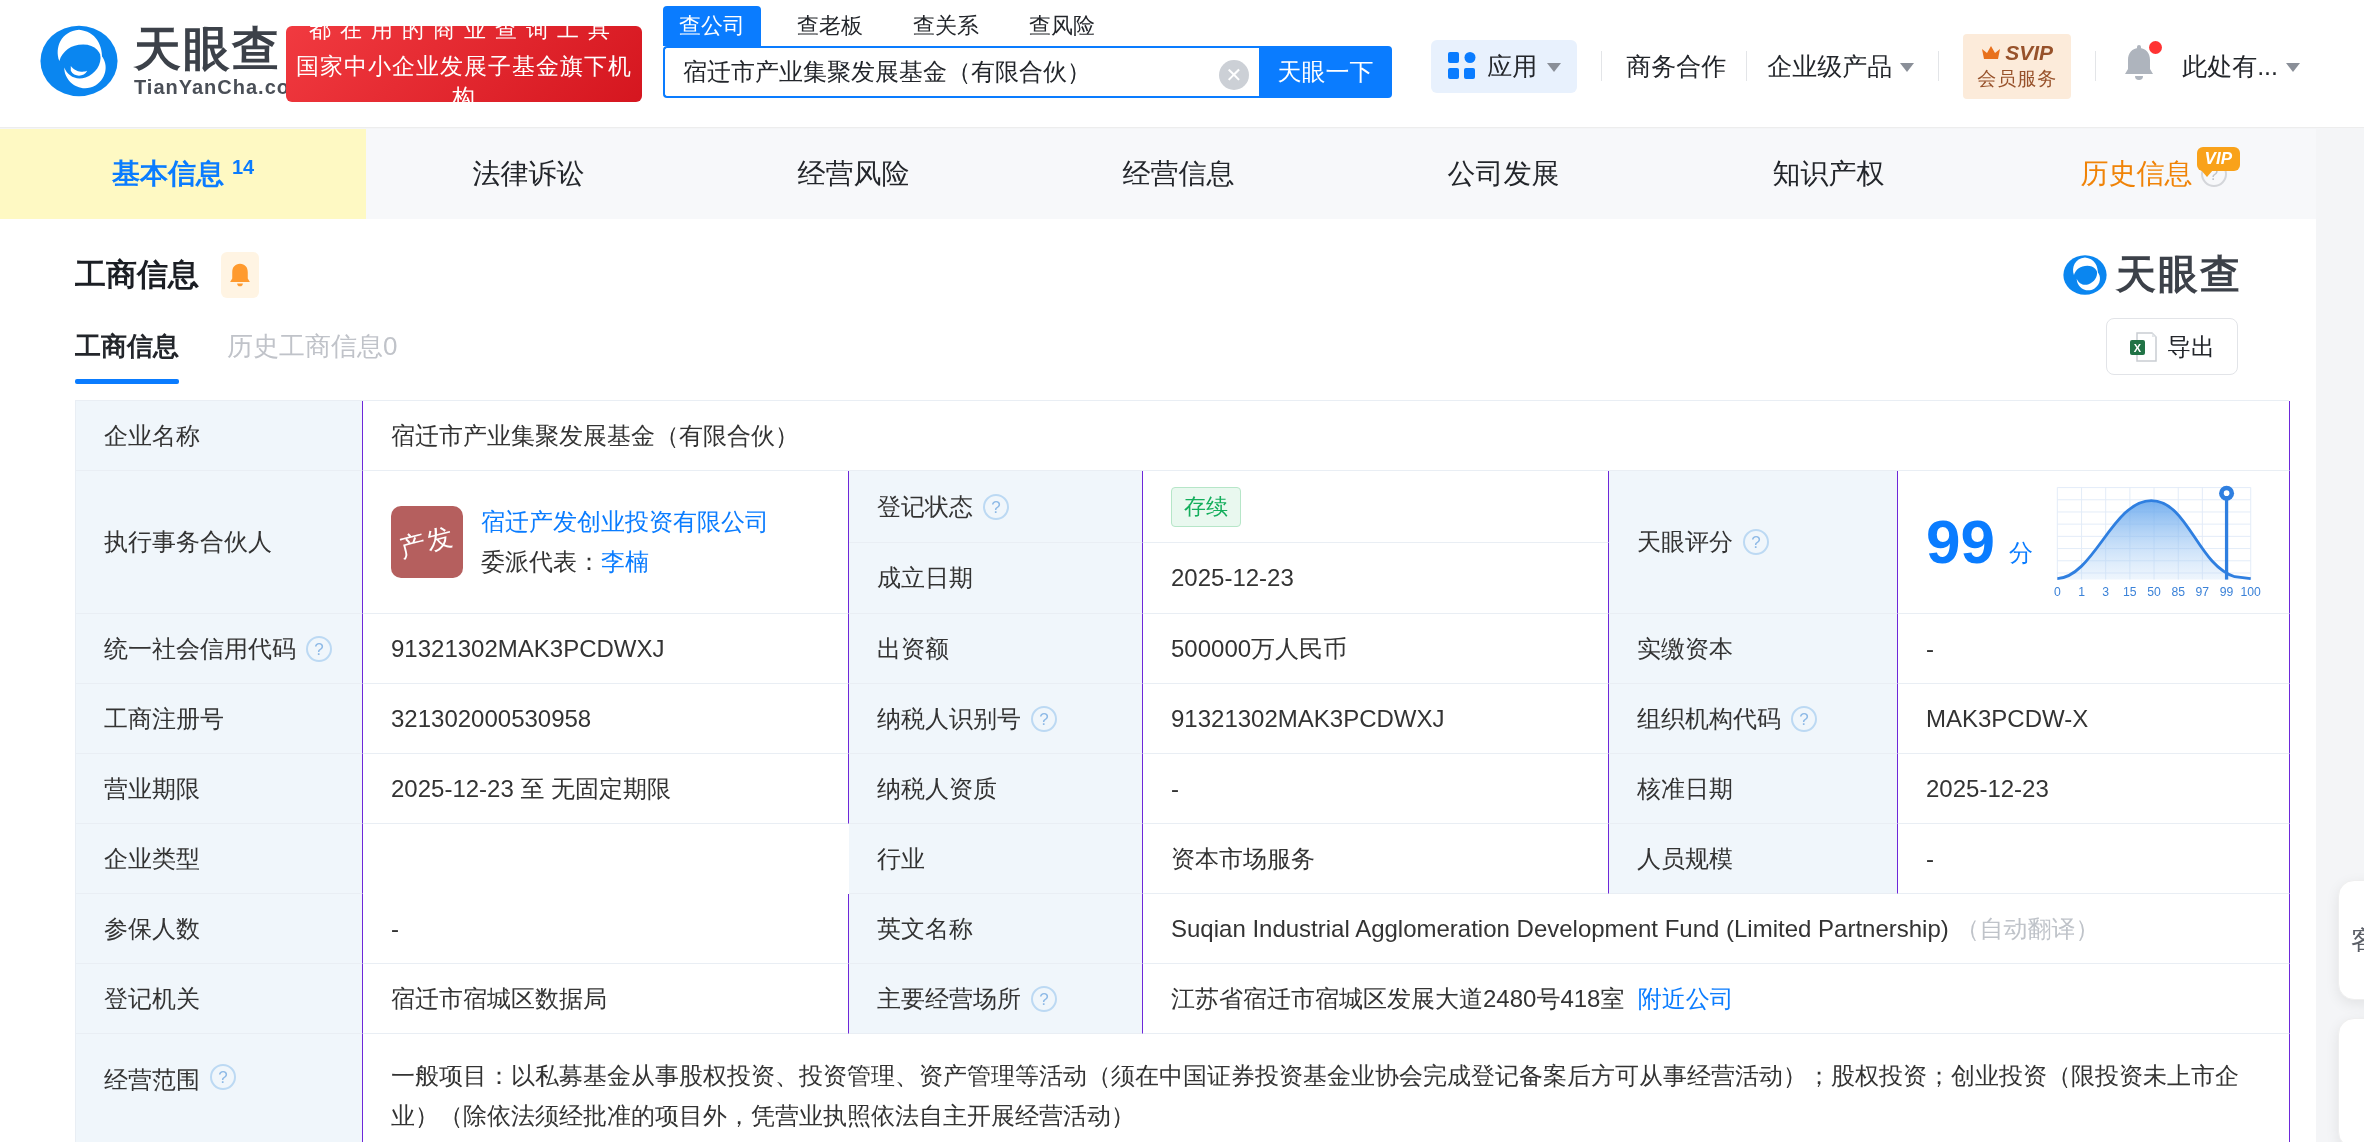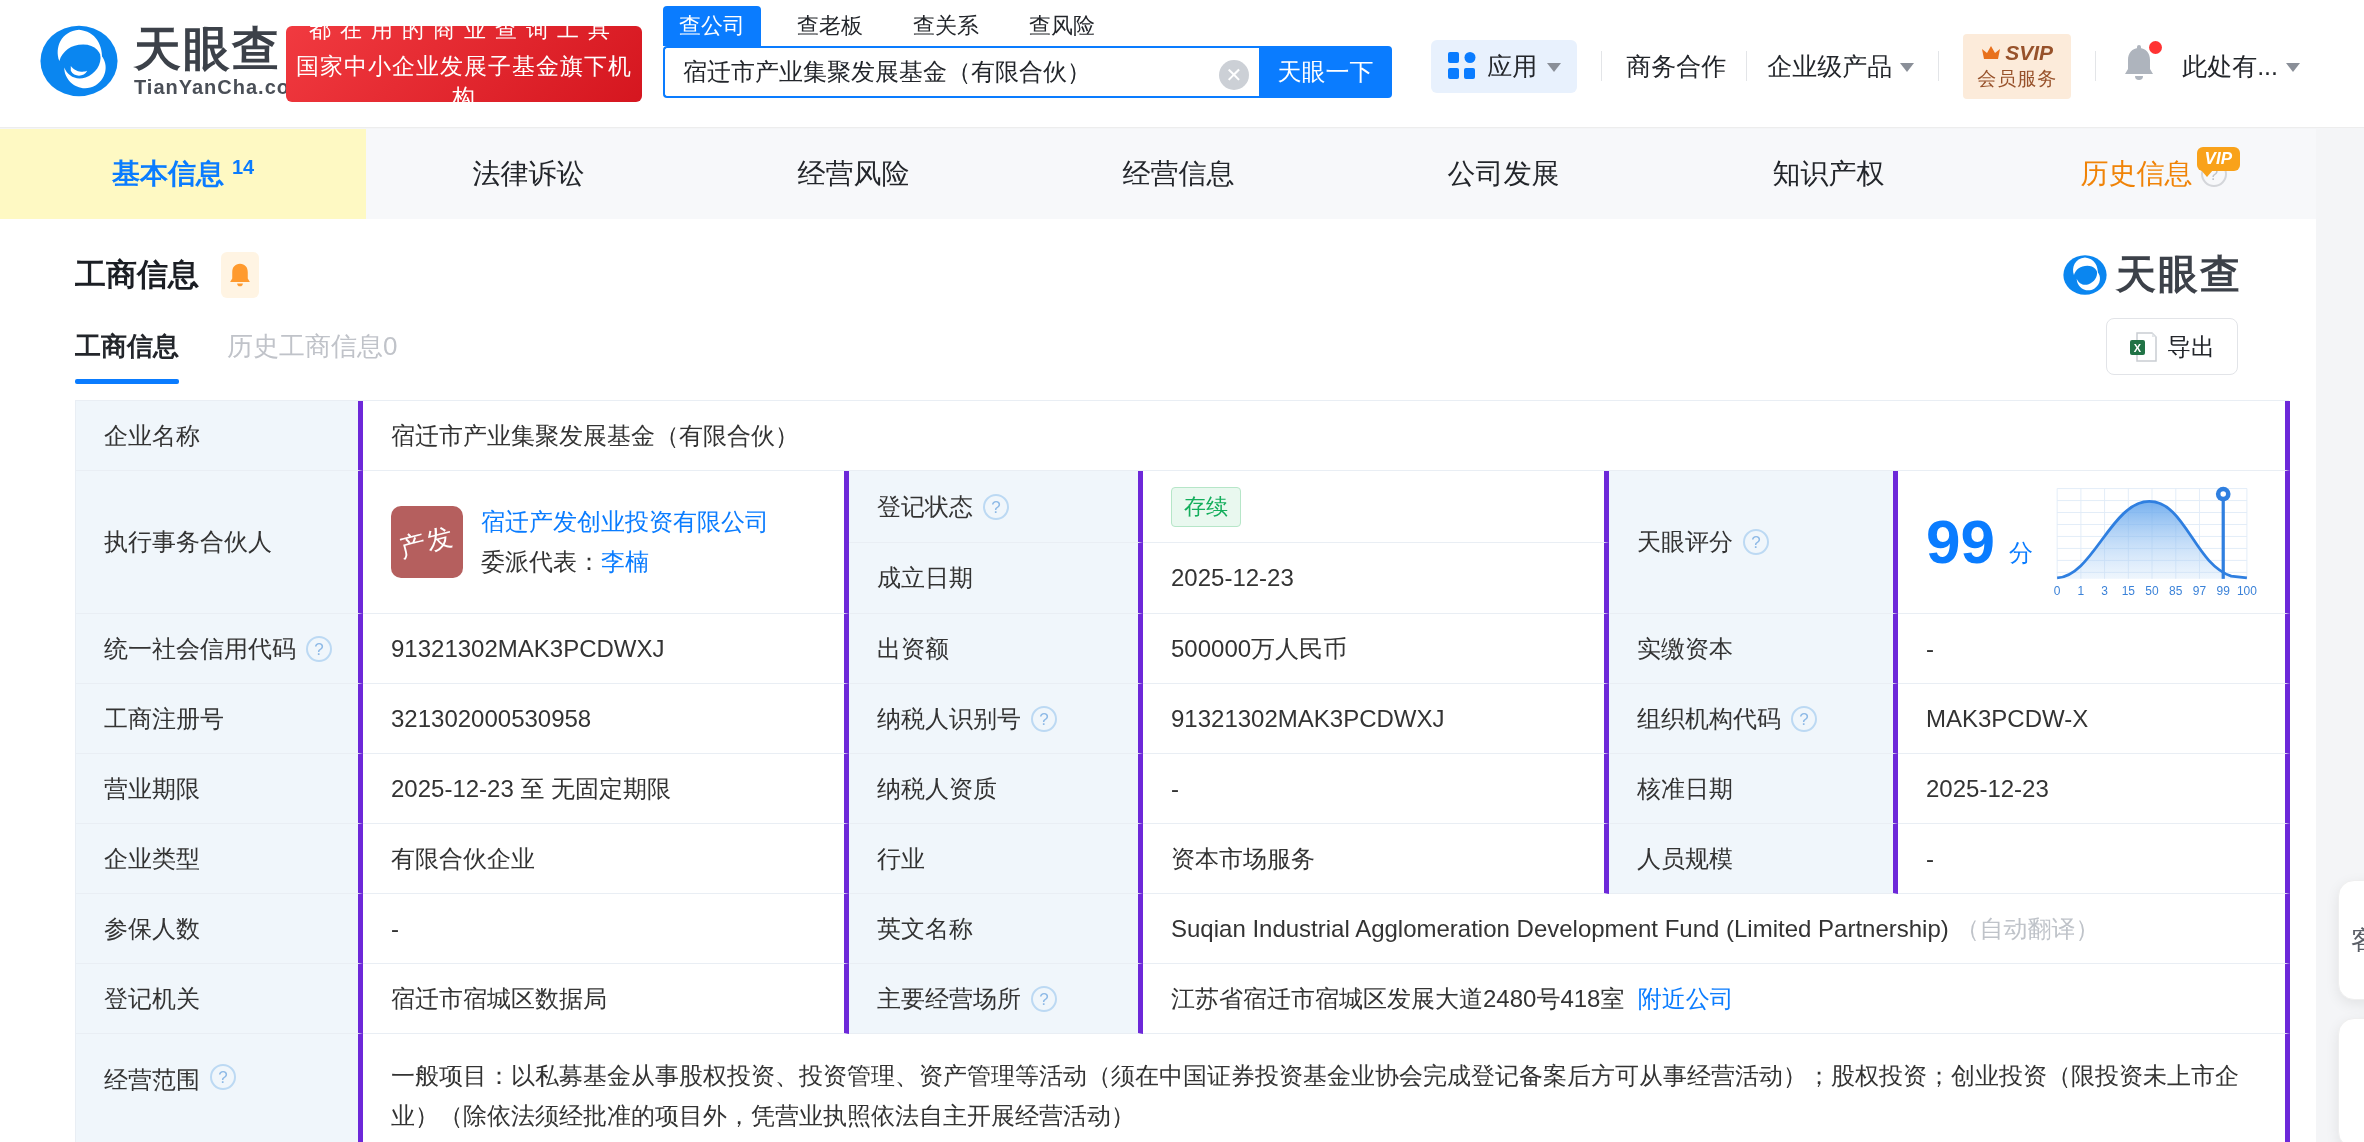--- a/index.html
+++ b/index.html
@@ -72,21 +72,21 @@
   .subtab.active { color:#23262b; font-weight:bold; }
   .subtab.active:after { content:""; position:absolute; left:0; bottom:0; width:104px; height:5px; background:#0a7cff; border-radius:2px; }
   .export-btn { position:absolute; right:78px; top:99px; width:132px; height:57px; border:1px solid #e2e4e8; border-radius:8px;
                 background:#fff; display:flex; align-items:center; justify-content:center; gap:10px; font-size:24px; color:#23262b; cursor:pointer; }
 
   
   .biz-table { position:absolute; left:75px; top:181px; width:2214px; display:grid;
                grid-template-columns:287px 486px 294px 466px 289px 392px;
                grid-template-rows:70px 72px 71px 70px 70px 70px 70px 70px 70px 120px;
                border-top:1px solid #e9eef4; border-left:1px solid #e9eef4; }
-  .cell { border-right:5px solid #6d28d9; border-bottom:1px solid #e9eef4; display:flex; align-items:center;
+  .cell { border-right:1px solid #6d28d9; border-bottom:1px solid #e9eef4; display:flex; align-items:center;
           padding:0 18px 0 28px; font-size:24px; color:#333; background:#fff; }
   .lbl { background:#f0f6fb; color:#333; }
   .help { display:inline-block; width:26px; height:26px; border-radius:50%; border:2px solid #bcd9f3; color:#8db9e6;
           font-size:17px; line-height:23px; text-align:center; margin-left:10px; flex:none; cursor:pointer; }
   a.blue { color:#0a7cff; text-decoration:none; cursor:pointer; }
   .muted { color:#bfc3c9; }
   .badge-green { background:#e9f8ef; border:1px solid #b6e6c8; color:#14ae5c; font-size:22px; padding:4px 12px; border-radius:4px; }
 
   .partner-cell { gap:18px; }
   .p-logo { width:72px; height:72px; background:#b55f5e; border-radius:10px; color:#fff; font-size:26px; display:flex;
@@ -332,21 +332,20 @@
       <div class="cell" style="grid-row:5;grid-column:6">MAK3PCDW-X</div>
 
       <div class="cell lbl" style="grid-row:6;grid-column:1">营业期限</div>
       <div class="cell" style="grid-row:6;grid-column:2">2025-12-23 至 无固定期限</div>
       <div class="cell lbl" style="grid-row:6;grid-column:3">纳税人资质</div>
       <div class="cell" style="grid-row:6;grid-column:4">-</div>
       <div class="cell lbl" style="grid-row:6;grid-column:5">核准日期</div>
       <div class="cell" style="grid-row:6;grid-column:6">2025-12-23</div>
 
       <div class="cell lbl" style="grid-row:7;grid-column:1">企业类型</div>
-      <div class="cell" style="grid-row:7;grid-column:2">有限合伙企业</div>
       <div class="cell lbl" style="grid-row:7;grid-column:3">行业</div>
       <div class="cell" style="grid-row:7;grid-column:4">资本市场服务</div>
       <div class="cell lbl" style="grid-row:7;grid-column:5">人员规模</div>
       <div class="cell" style="grid-row:7;grid-column:6">-</div>
 
       <div class="cell lbl" style="grid-row:8;grid-column:1">参保人数</div>
       <div class="cell" style="grid-row:8;grid-column:2">-</div>
       <div class="cell" style="grid-row:8;grid-column:4/7">
         <span>Suqian Industrial Agglomeration Development Fund (Limited Partnership)</span>&nbsp;<span class="muted">（自动翻译）</span>
       </div>

